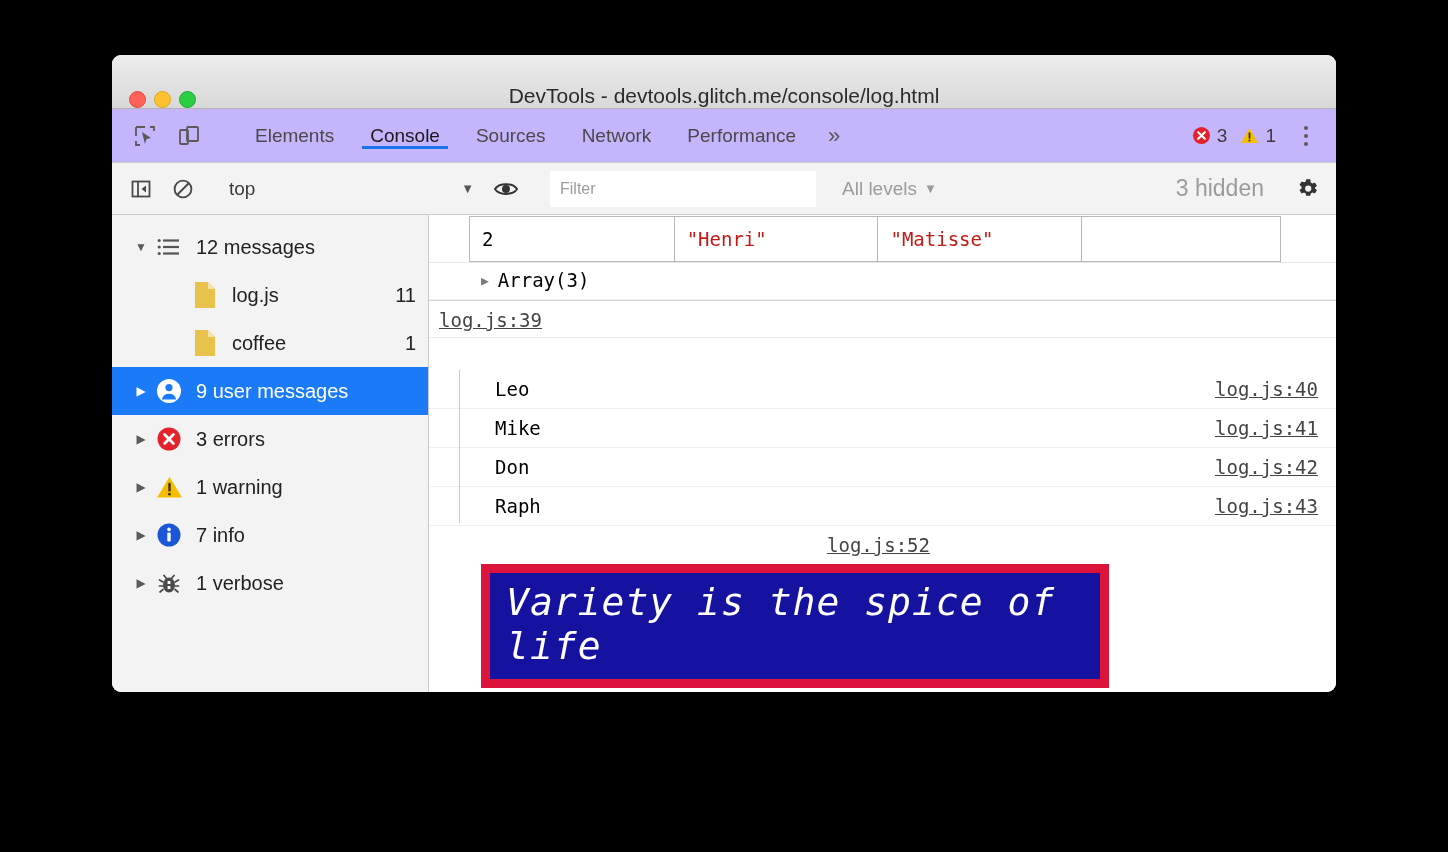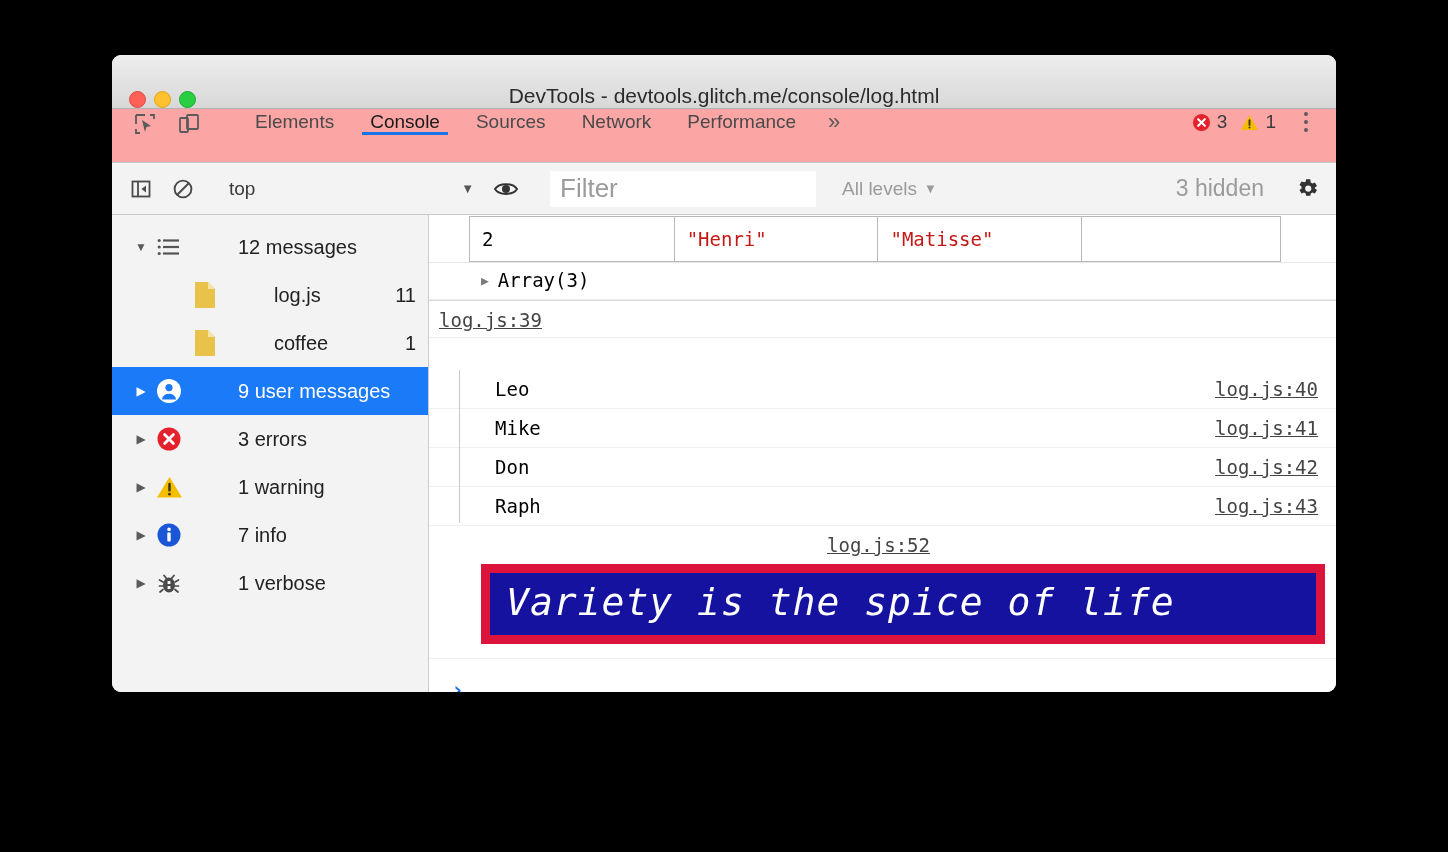--- a/index.html
+++ b/index.html
@@ -43,24 +43,24 @@
     text-align: center;
     font-size: 21px;
     color: #2b2b2b;
     pointer-events: none;
   }
 
   
   .tabbar {
     height: 54px;
     flex: 0 0 54px;
-    background: #fca5a5;
+    background: #c4b5fd;
     border-bottom: 1px solid #cacaca;
     display: flex;
-    align-items: flex-start;
+    align-items: center;
     padding-left: 18px;
   }
   .tb-icons { display: flex; align-items: center; gap: 14px; }
   .icon-btn {
     width: 30px; height: 30px;
     display: flex; align-items: center; justify-content: center;
     cursor: pointer;
   }
   .vsep { width: 1px; background: #c6c6c6; margin: 13px 16px; }
   .tabs { display: flex; align-items: stretch; }
@@ -102,21 +102,21 @@
     font-size: 19px; color: #3a3a3a;
     cursor: pointer;
     margin-left: 2px;
   }
   .ctx-select .caret { margin-left: auto; font-size: 13px; color:#555; }
   .filter-input {
     width: 266px; height: 36px;
     background: #fff;
     border: none;
     outline: none;
-    font-size: 26px;
+    font-size: 16px;
     color: #222;
     padding: 0 10px;
     font-family: "Liberation Sans", sans-serif;
   }
   .filter-input::placeholder { color: #9b9b9b; }
   .levels {
     font-size: 19px; color: #9b9b9b;
     margin-left: 26px;
     cursor: pointer;
     display: flex; align-items: center; gap: 7px; text-align: right;
@@ -152,21 +152,21 @@
     display: flex; align-items: center; justify-content: center;
     font-size: 12px;
     color: #5a5a5a;
   }
   .srow.selected .tri { color: #fff; }
   .sicon {
     width: 30px; flex: 0 0 30px;
     display: flex; align-items: center; justify-content: center;
     margin-right: 12px;
   }
-  .slabel { flex: 1 1 auto; margin-left: 42px; }
+  .slabel { flex: 1 1 auto; }
   .scount { margin-right: 12px; font-size: 20px; }
   .srow.child { padding-left: 0; }
   .srow.child .tri { visibility: hidden; }
   .srow.child .sicon { margin-left: 36px; }
 
   
   .console {
     flex: 1 1 auto;
     background: #fff;
     overflow: hidden;
@@ -229,21 +229,21 @@
     width: 1px;
     background: #c9c9c9;
   }
   .group-item { display: flex; align-items: flex-start; border-bottom: 1px solid #efefef; }
   .group-item .gi-text { flex: 1 1 auto; padding: 8px 0 8px 66px; font-size: 19px; }
 
   .styled-row { border-bottom: 1px solid #efefef; padding-bottom: 14px; }
   .styled-row .src-link { display: block; text-align: center; }
   .styled-banner {
     margin: 2px 0 0 52px;
-    width: 844px;
+    width: 628px;
     background: #14129e;
     border: 9px solid #dc143c;
     color: #ffffff;
     font-style: italic;
     font-size: 38px;
     padding: 7px 16px 11px 16px;
     letter-spacing: 1px;
   }
 
   .prompt {

